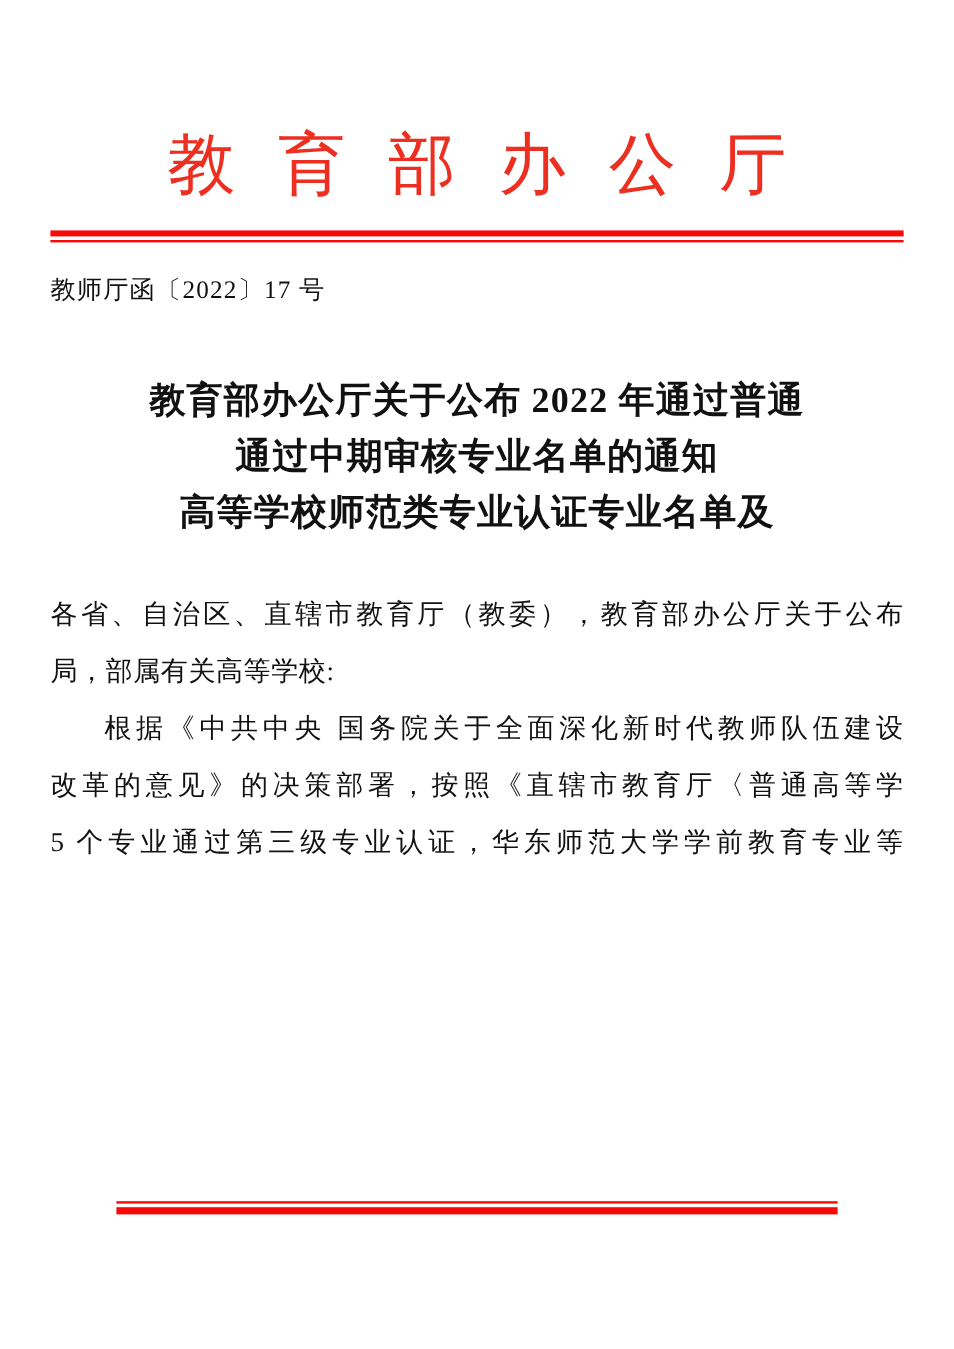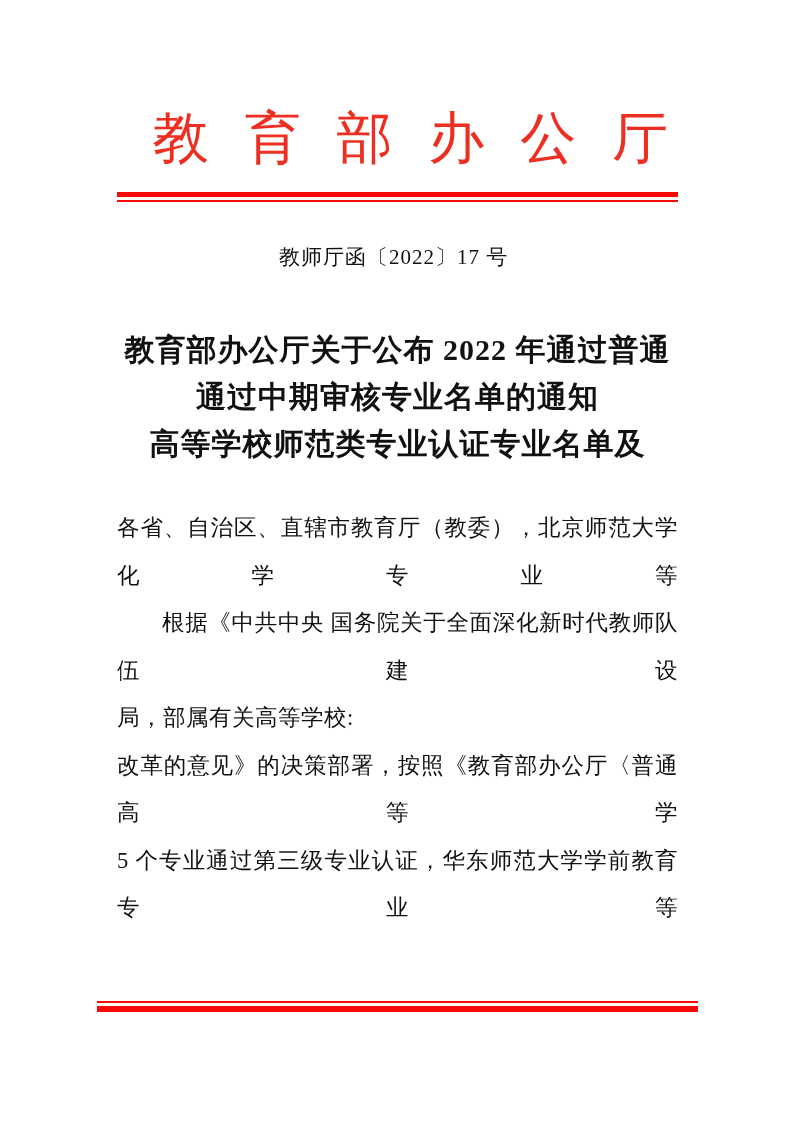--- a/index.html
+++ b/index.html
@@ -5,21 +5,21 @@
   html, body {
     margin: 0;
     padding: 0;
     background: #ffffff;
   }
   .page {
     position: relative;
     width: 795px;
     height: 1124px;
     box-sizing: border-box;
-    padding: 0 117px;
+    padding: 0 42px;
     background: #ffffff;
     color: var(--text, #111111);
     font-family: "Liberation Serif", "DejaVu Serif", serif;
     overflow: hidden;
   }
   .agency {
     margin-top: 106px;
     font-size: 56px;
     line-height: 64px;
     color: var(--header-red, #ed2f21);
@@ -27,24 +27,24 @@
     letter-spacing: 0.64em;
     padding-left: 0.64em;
     white-space: nowrap;
     font-weight: 500;
   }
   .rule-top { margin-top: 22px; }
   .rule-top .thick { height: 5px; background: var(--rule-red, #f90808); }
   .rule-top .thin  { height: 2px; margin-top: 3px; background: var(--rule-red, #f90808); }
 
   .doc-number {
-    margin-top: 40px;
+    margin-top: 24px;
     font-size: 21px;
     line-height: 30px;
-    text-align: center;
+    text-align: left;
     padding-right: 8px;
     letter-spacing: 1px;
   }
   .title {
     margin-top: 54px;
     font-size: 30px;
     line-height: 47px;
     font-weight: bold;
     text-align: center;
     letter-spacing: 1px;
@@ -88,24 +88,24 @@
 
   <div class="doc-number">教师厅函〔2022〕17 号</div>
 
   <div class="title">
       <div class="title-line">教育部办公厅关于公布 2022 年通过普通</div>
       <div class="title-line">通过中期审核专业名单的通知</div>
       <div class="title-line">高等学校师范类专业认证专业名单及</div>
     </div>
 
   <div class="body-text">
-      <div class="body-line">各省、自治区、直辖市教育厅（教委），北京师范大学化学专业等</div>
+      <div class="body-line">各省、自治区、直辖市教育厅（教委），教育部办公厅关于公布</div>
+      <div class="body-line no-justify">局，部属有关高等学校:</div>
       <div class="body-line indent">根据《中共中央 国务院关于全面深化新时代教师队伍建设</div>
-      <div class="body-line no-justify">局，部属有关高等学校:</div>
-      <div class="body-line">改革的意见》的决策部署，按照《教育部办公厅〈普通高等学</div>
+      <div class="body-line">改革的意见》的决策部署，按照《直辖市教育厅〈普通高等学</div>
       <div class="body-line">5 个专业通过第三级专业认证，华东师范大学学前教育专业等</div>
     </div>
 
   <div class="rule-bottom">
     <div class="thin"></div>
     <div class="thick"></div>
   </div>
 
 </div>
 

